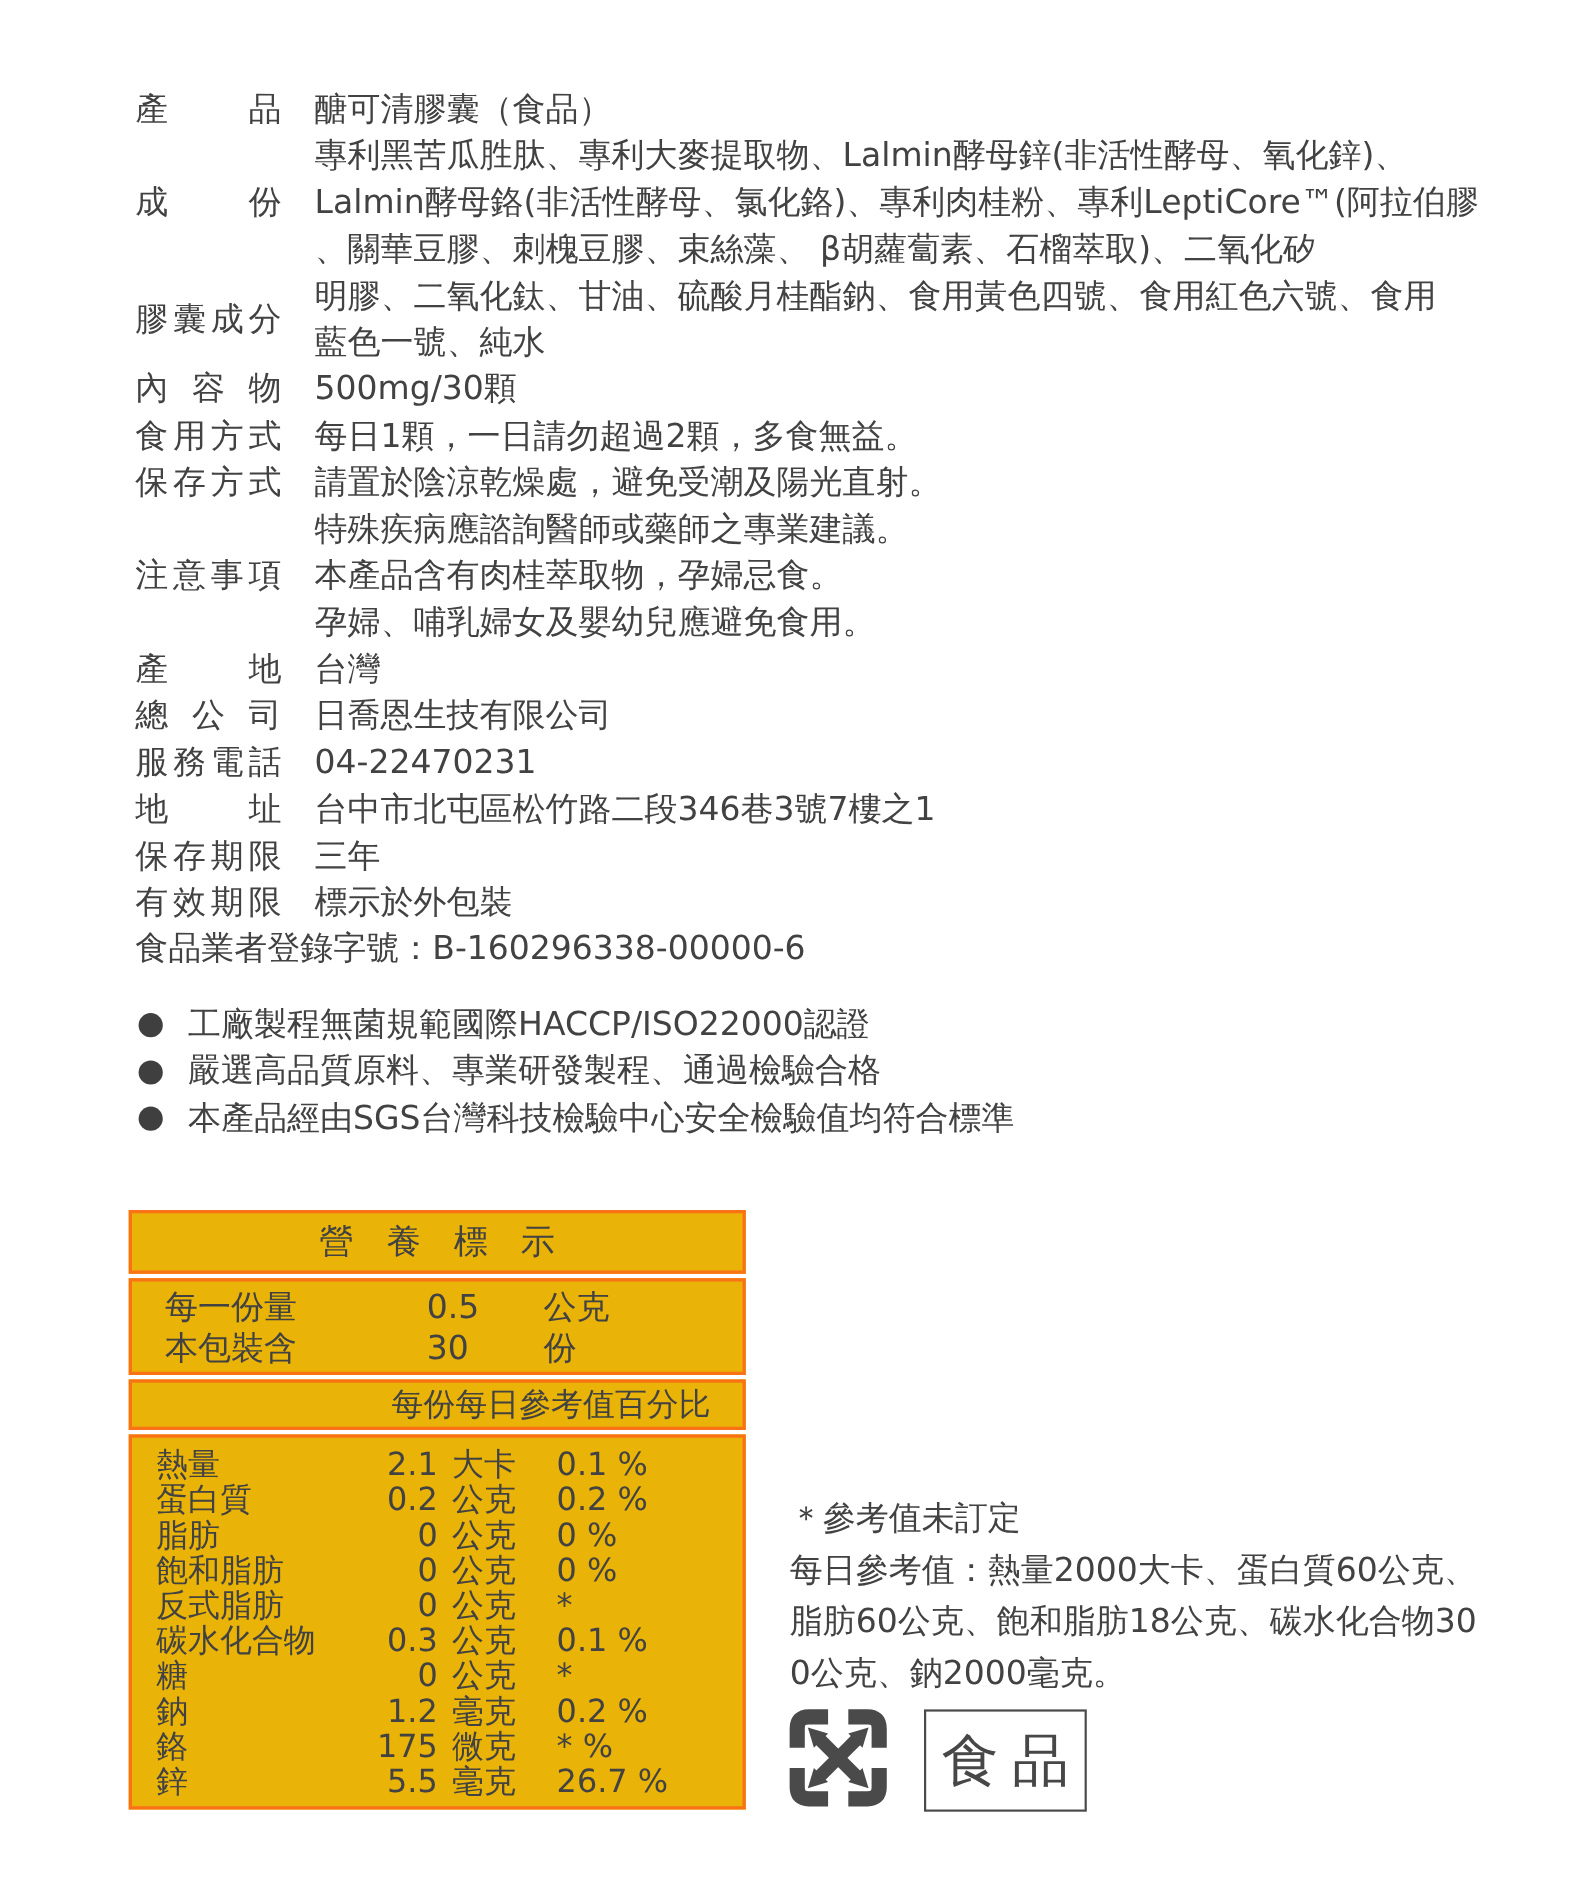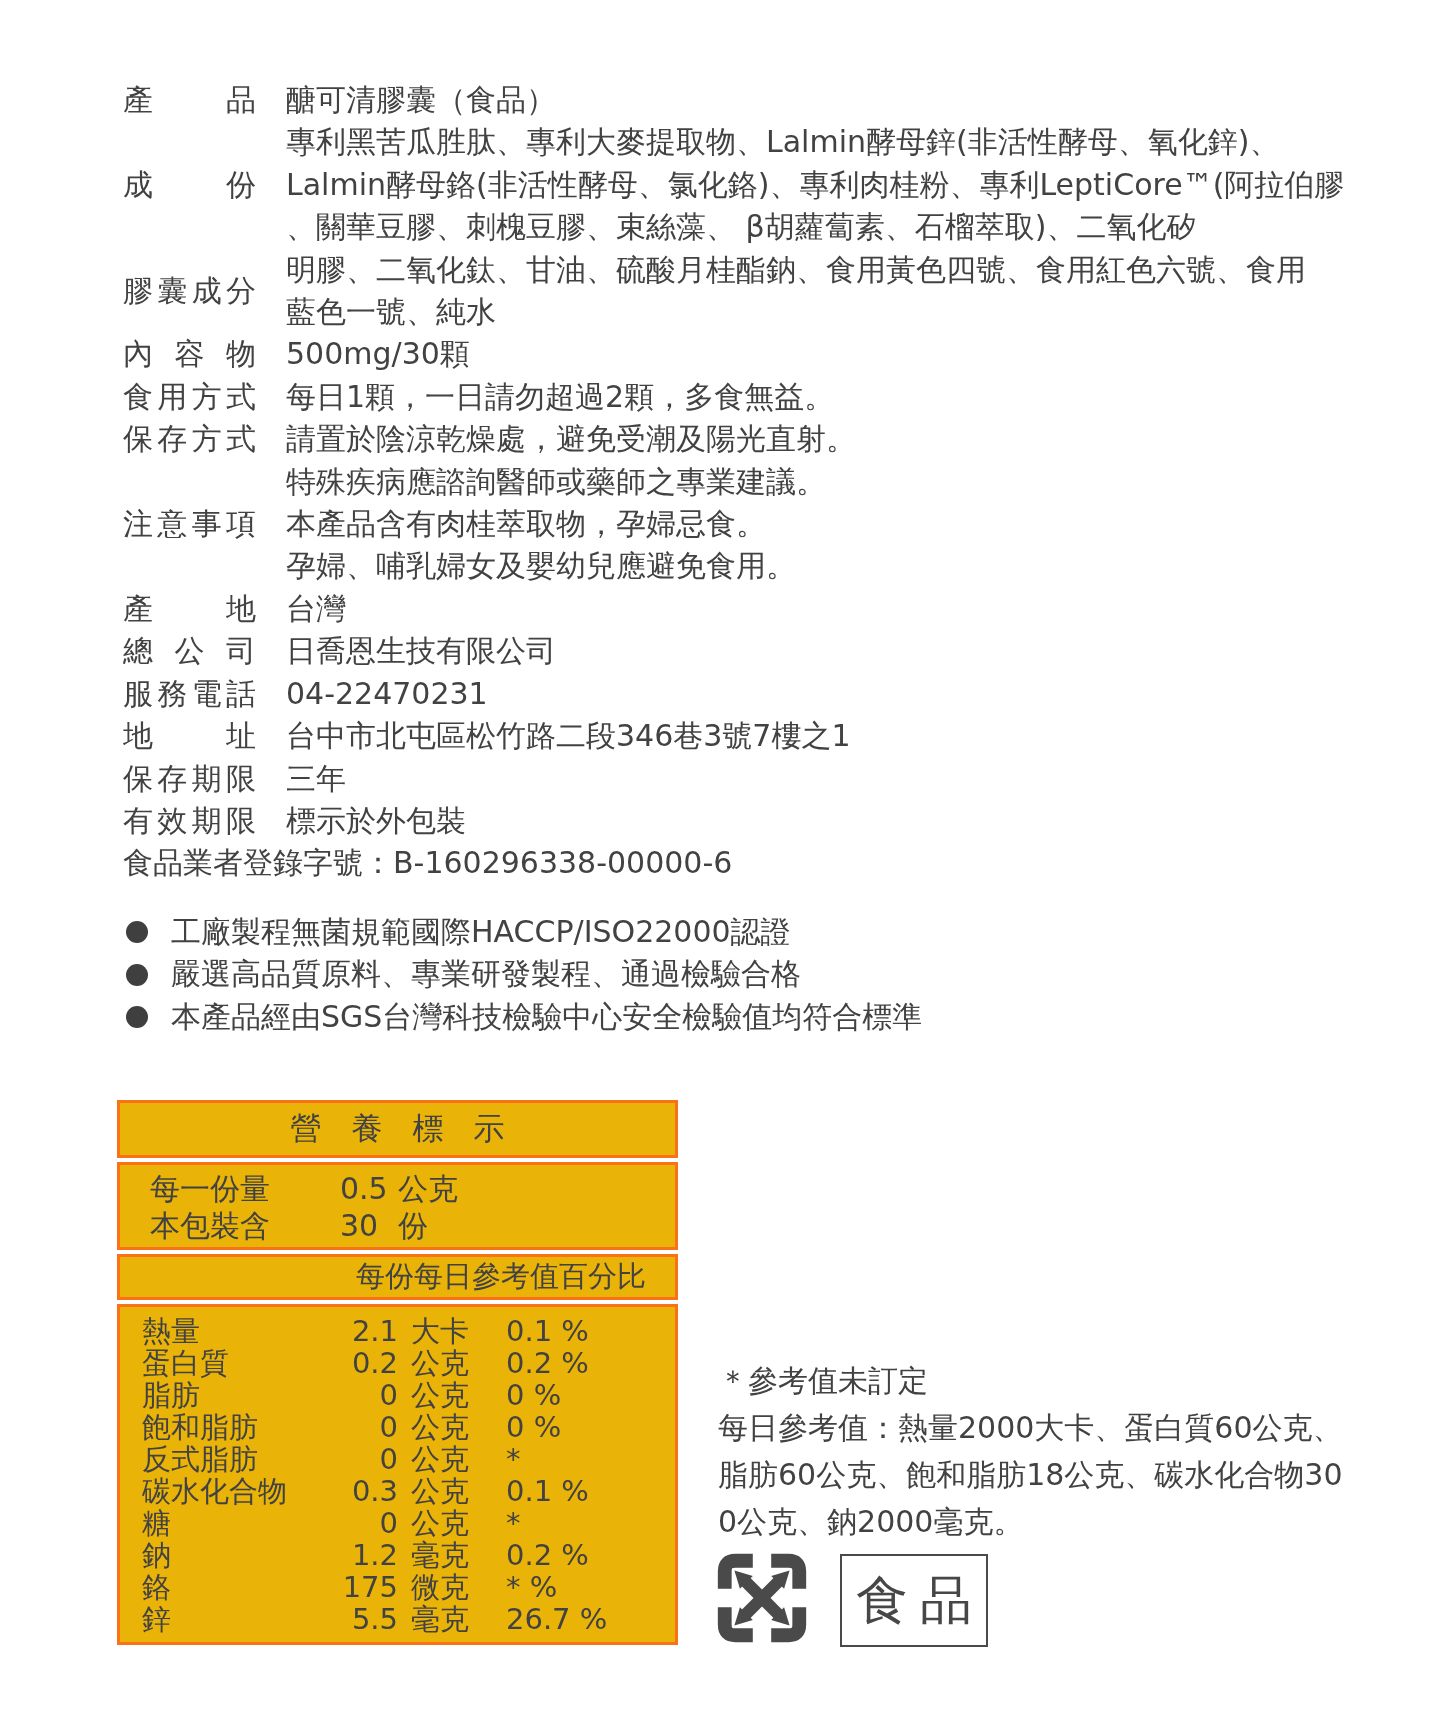--- a/index.html
+++ b/index.html
@@ -58,21 +58,21 @@
   .tbox + .tbox { margin-top: 4px; }
   .t-title {
     height: 58px;
     display: flex; align-items: center; justify-content: center;
     font-size: 31px;
     letter-spacing: 30px;
     text-indent: 30px;
     white-space: nowrap;
   }
   .t-serving { height: 88px; padding: 5px 0 0 30px; font-size: 30px; line-height: 37px; }
-  .srow { display: flex; }
+  .srow { display: flex; gap: 48px; }
   .slabel { width: 190px; }
   .sval { width: 58px; }
   .t-header { height: 46px; display: flex; align-items: center; font-size: 29px; }
   .h1 { margin-left: 236px; }
   .h2 { flex: 1; padding-right: 22px; }
   .t-body { height: 341px; padding-top: 8px; font-size: 29px; }
   .nrow { display: flex; line-height: 32px; }
   .nname { width: 212px; padding-left: 22px; }
   .nname.ind { }
   .nval { width: 66px; text-align: right; }

